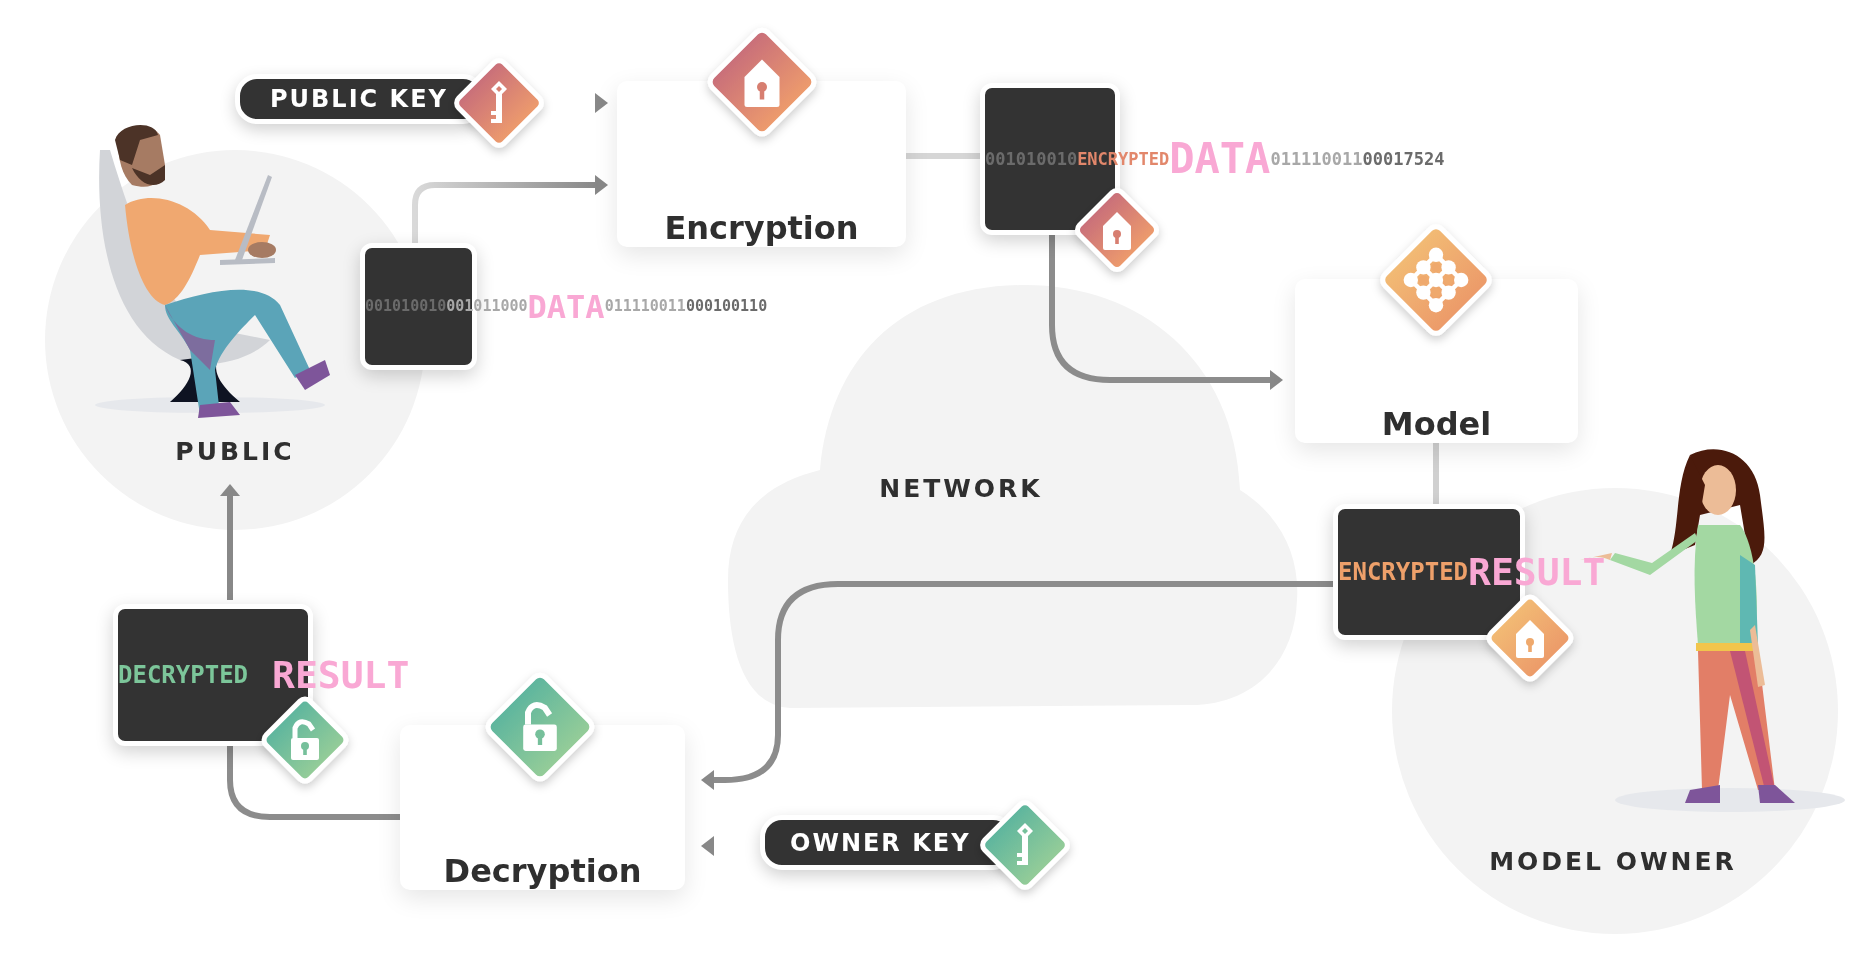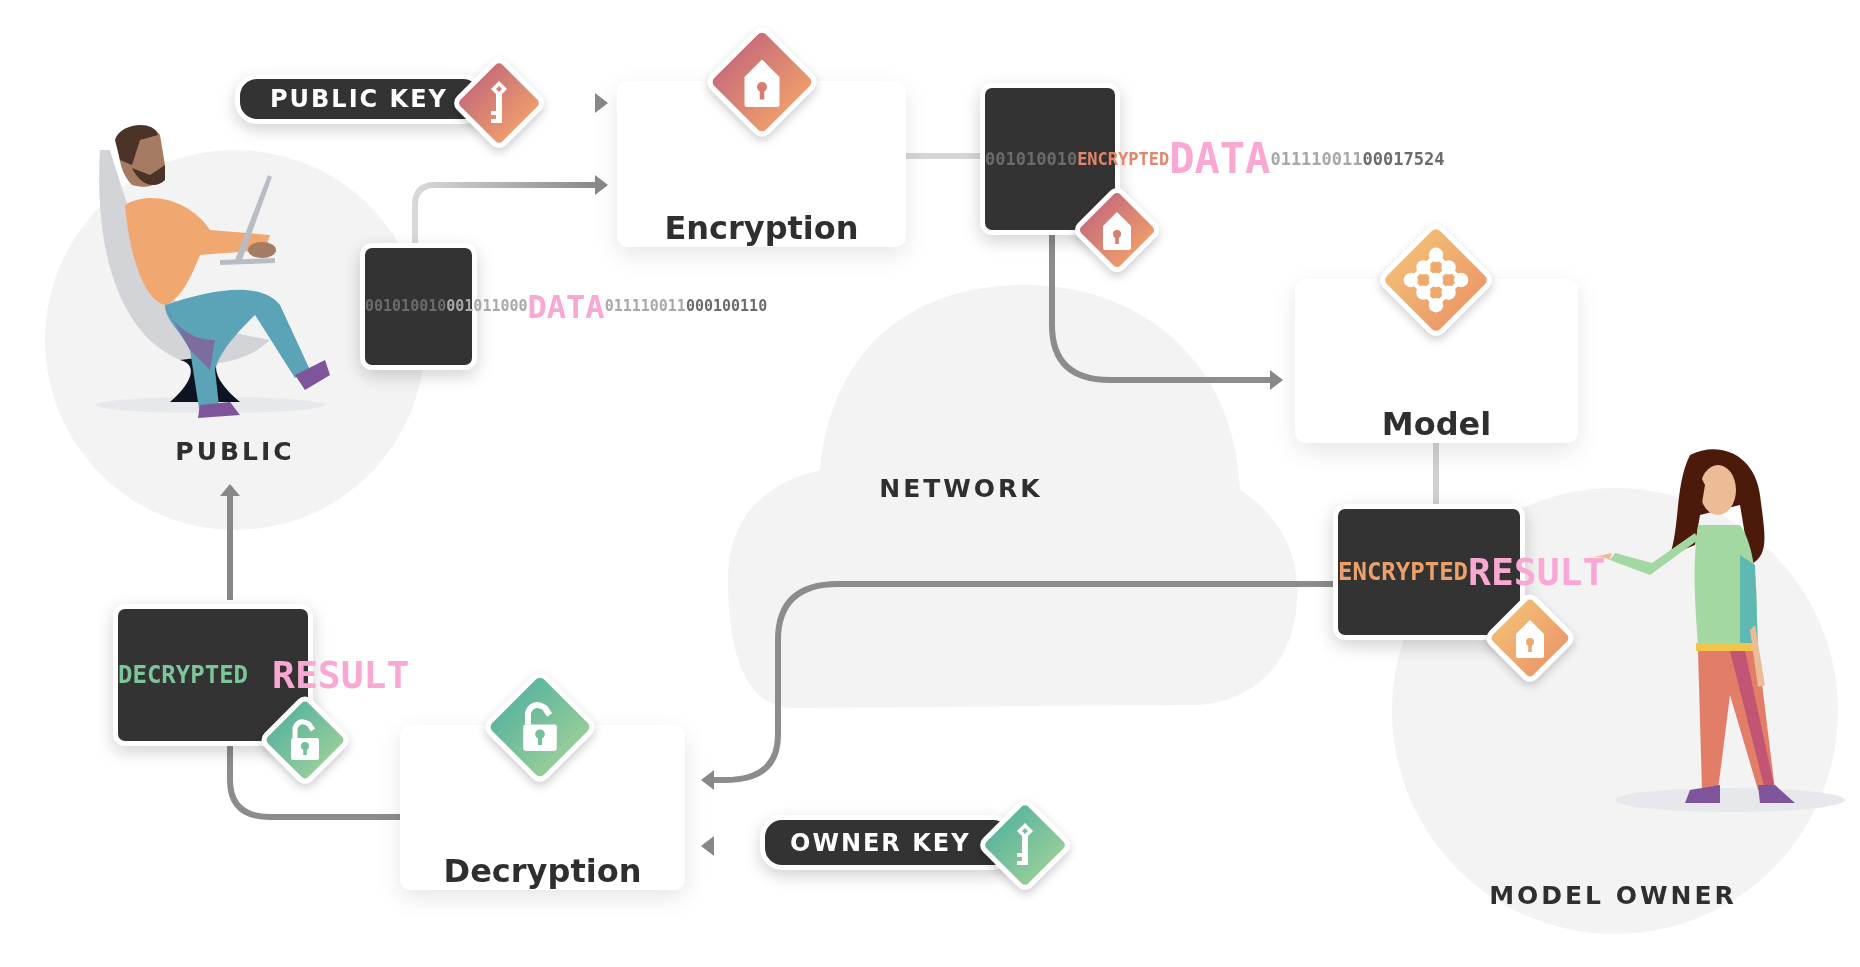--- a/index.html
+++ b/index.html
@@ -111,21 +111,21 @@
   <path d="M 170 110 L 185 120 L 188 200 L 170 200 Z" fill="#5fb8b2"></path>
   <path d="M 128 95 L 80 130 L 40 115 L 45 108 L 82 118 L 125 88 Z" fill="#a3d8a2"></path>
   <path d="M 40 115 C 30 110, 20 112, 10 115 L 42 108 Z" fill="#ecbc97"></path>
   <rect x="126" y="198" width="62" height="8" fill="#f1c54c"></rect>
   <path d="M 128 206 L 188 206 L 205 345 L 188 345 L 160 250 L 148 345 L 132 345 Z" fill="#e27e67"></path>
   <path d="M 160 206 L 175 206 L 205 345 L 195 345 Z" fill="#c25474"></path>
   <path d="M 120 345 L 150 340 L 150 358 L 115 358 Z" fill="#7e559a"></path>
   <path d="M 188 340 L 205 340 L 225 358 L 190 358 Z" fill="#7e559a"></path>
   <path d="M 185 180 L 195 240 L 188 242 L 180 185 Z" fill="#ecbc97"></path>
 </svg>
-<div class="label" style="left:1613px;top:881px;">MODEL OWNER</div>
+<div class="label" style="left:1613px;top:847px;">MODEL OWNER</div>
 
 <div class="box" style="left:617px;top:81px;width:289px;height:166px;">
   <span class="box-title">Encryption</span>
 </div>
 <div class="box" style="left:1295px;top:279px;width:283px;height:164px;">
   <span class="box-title" style="">Model</span>
 </div>
 <div class="box" style="left:400px;top:725px;width:285px;height:165px;">
   <span class="box-title" style="margin-top:20px;">Decryption</span>
 </div>

